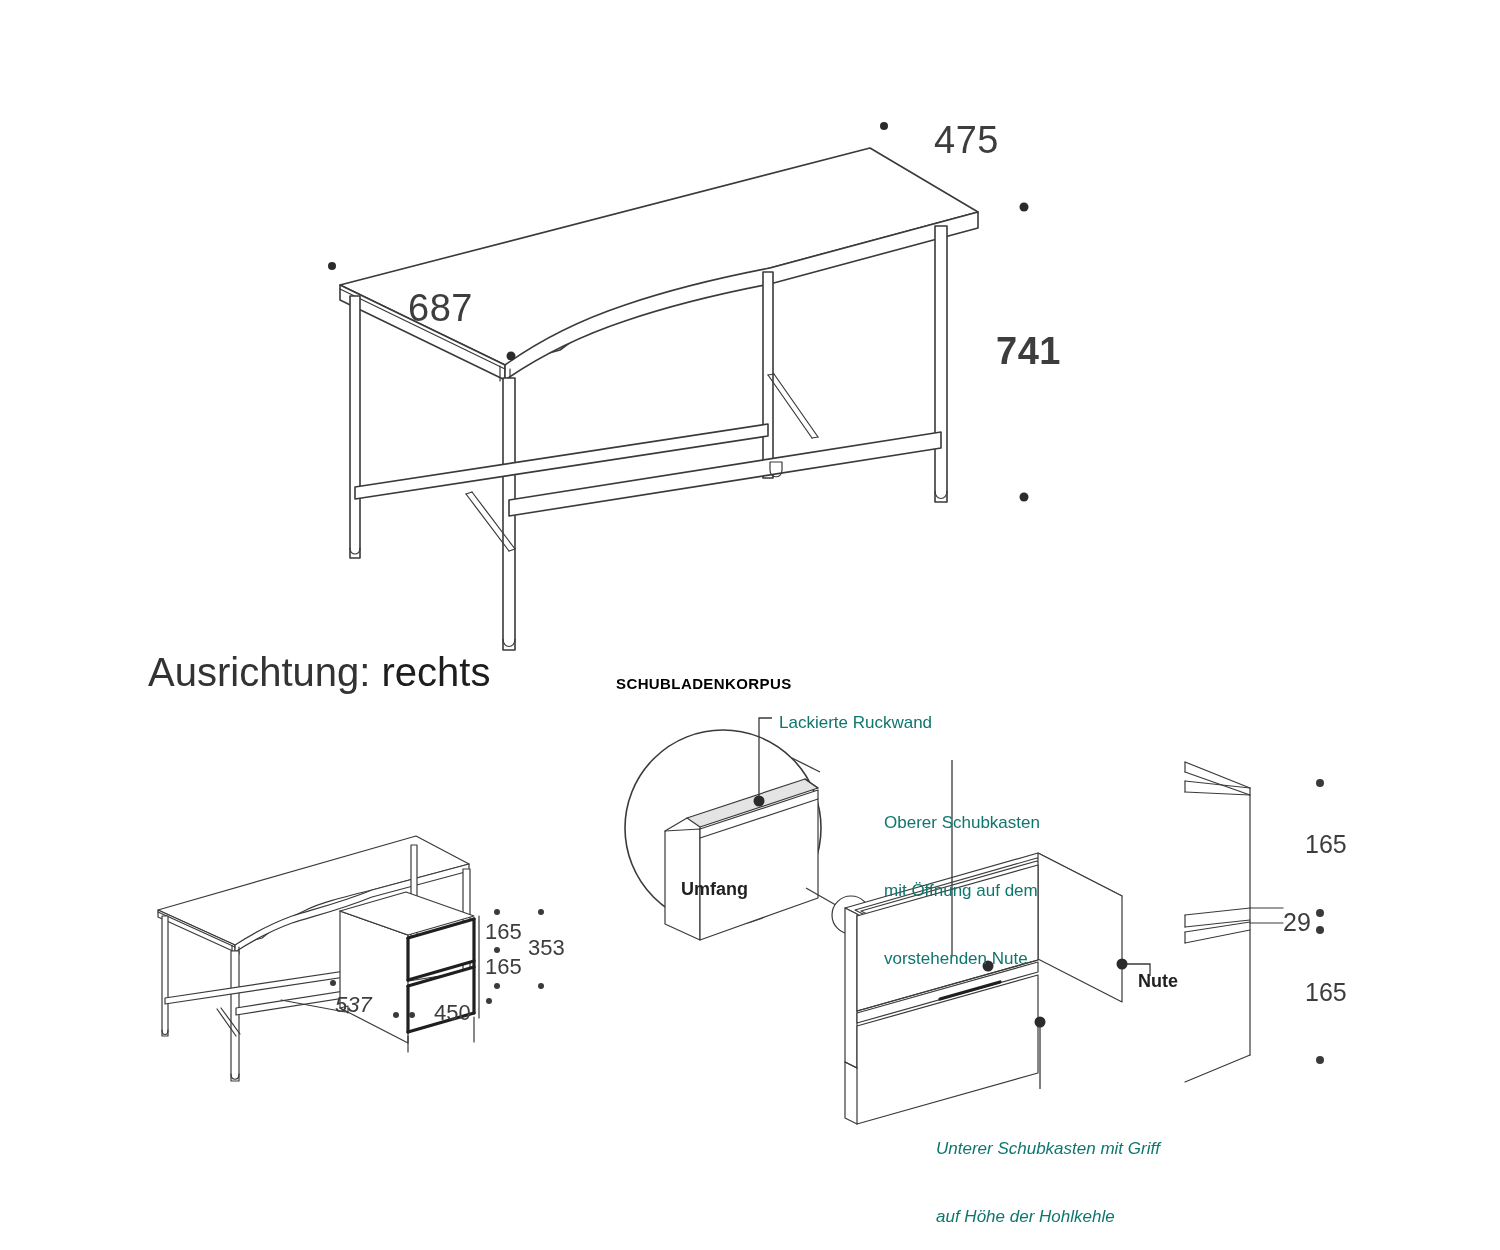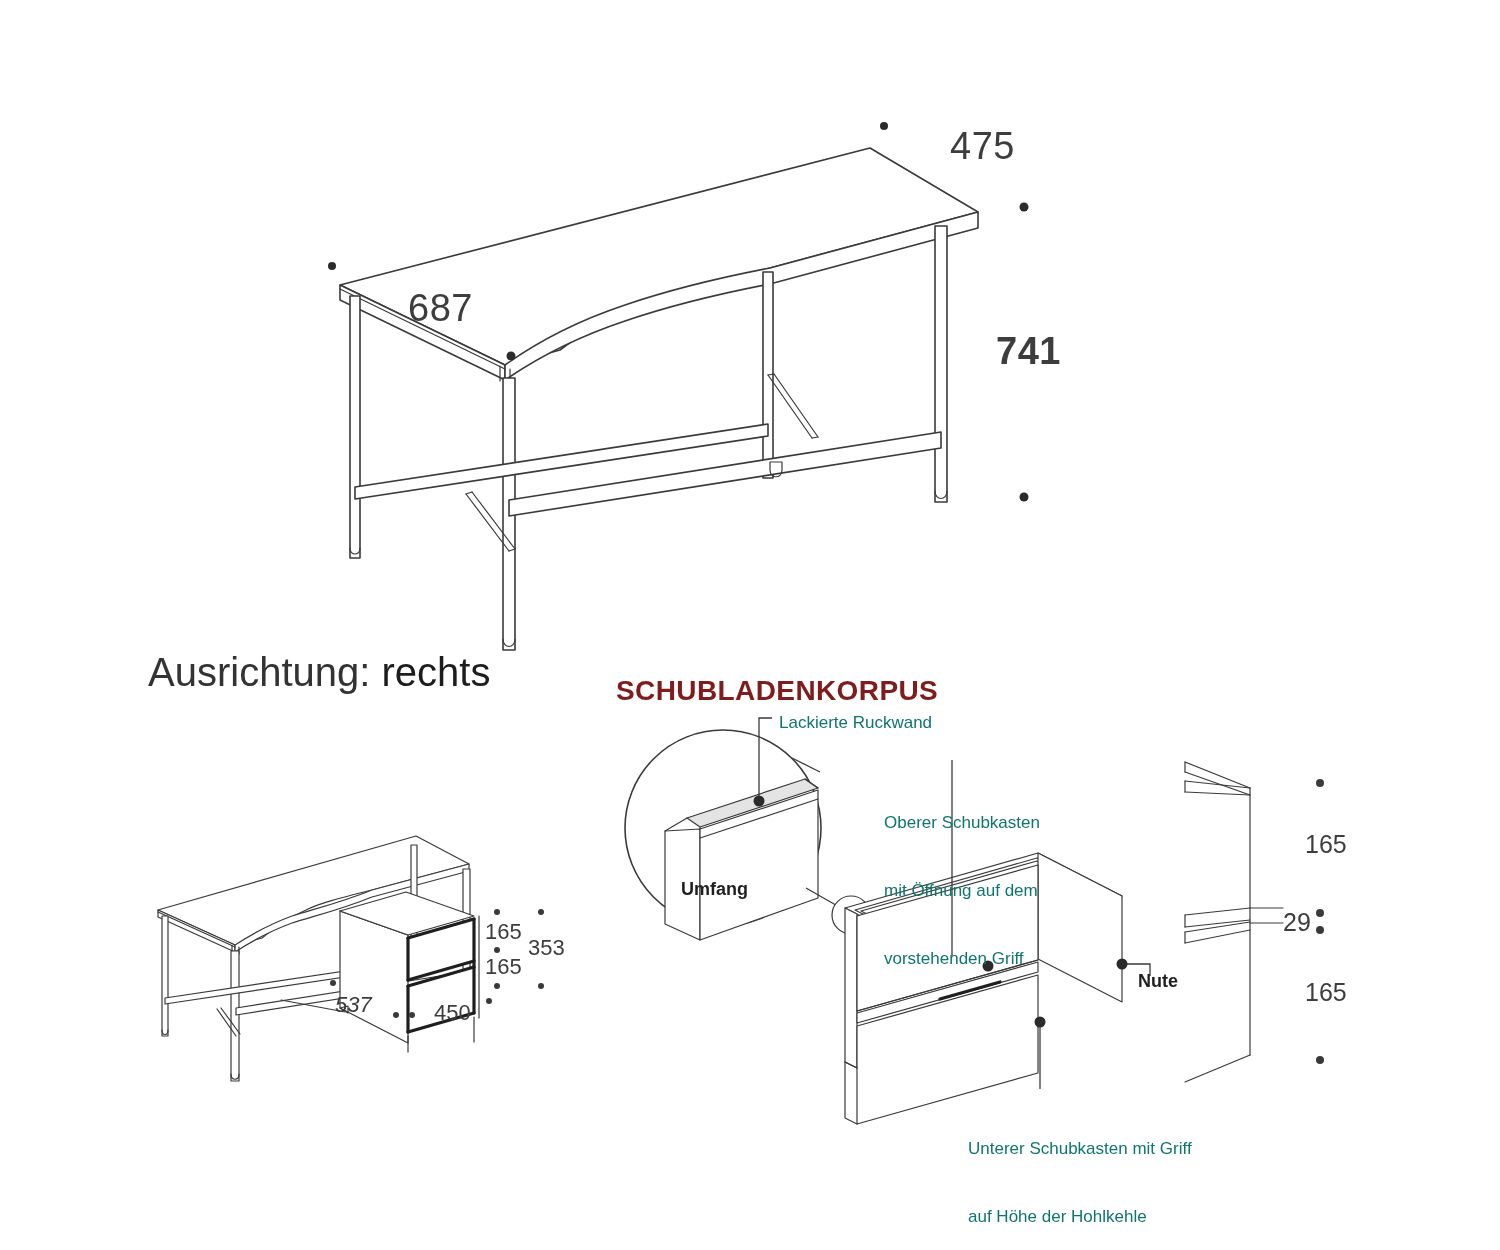--- a/index.html
+++ b/index.html
@@ -25,21 +25,21 @@
     position: absolute;
     white-space: pre;
     color: #404040;
     font-family: "Liberation Sans", sans-serif;
   }
   .dim-big   { font-size: 38px; letter-spacing: 0.5px; color: #3d3d3d; }
   .dim-mid   { font-size: 25px; color: #3d3d3d; }
   .dim-small { font-size: 22px; color: #3d3d3d; }
   .orient    { font-size: 40px; color: #333333; }
   .orient .val { color: #1d1d1d; }
-  .sec-title { font-size: 28px; font-weight: bold; color: #7f1d1d; letter-spacing: 0.4px; }
+  .sec-title { font-size: 15px; font-weight: bold; color: #000000; letter-spacing: 0.4px; }
   .note      { font-size: 17px; color: #0f766e; line-height: 1.33; }
   .note-b    { font-size: 18px; font-weight: bold; color: #1f1f1f; }
 </style>
 </head>
 <body>
 
 <svg id="sheet" viewBox="0 0 1500 1250" xmlns="http://www.w3.org/2000/svg">
 
   <defs>
     <style>
@@ -242,46 +242,46 @@
     <path class="lnT" d="M 1250 923 L 1283 923"></path>
 
     <circle class="dotS" cx="1320" cy="783" r="4"></circle>
     <circle class="dotS" cx="1320" cy="913" r="4"></circle>
     <circle class="dotS" cx="1320" cy="930" r="4"></circle>
     <circle class="dotS" cx="1320" cy="1060" r="4"></circle>
   </g>
 
 </svg>
 
-<div class="lbl dim-big" style="left:934px; top:125px;margin-left:16px;">475</div>
+<div class="lbl dim-big" style="left:934px; top:119px;">475</div>
 <div class="lbl dim-big" style="left:408px; top:287px;">687</div>
 <div class="lbl dim-big" style="left:996px; top:330px;font-weight:bold;">741</div>
 
 <div class="lbl orient" style="left:148px; top:650px;"><span>Ausrichtung:</span><span> </span><span class="val">rechts</span></div>
 
 <div class="lbl dim-small" style="left:485px; top:919px;">165</div>
 <div class="lbl dim-small" style="left:485px; top:954px;">165</div>
 <div class="lbl dim-small" style="left:528px; top:935px;">353</div>
 <div class="lbl dim-small" style="left:335px; top:992px;font-style:italic;">537</div>
 <div class="lbl dim-small" style="left:434px; top:1000px;">450</div>
 
 <div class="lbl sec-title" style="left:616px; top:675px;">SCHUBLADENKORPUS</div>
 
 <div class="lbl note" style="left:779px; top:712px;">Lackierte Ruckwand</div>
 
 <div class="lbl note-b" style="left:681px; top:879px;text-align:center;">Umfang</div>
 
 <div class="lbl note" style="left:884px; top:767px;">
   <div>Oberer Schubkasten</div>
   <div>mit Öffnung auf dem</div>
-  <div>vorstehenden Griff</div>
+  <div>vorstehenden Nute</div>
 </div>
 
 <div class="lbl note-b" style="left:1138px; top:971px;">Nute</div>
 
-<div class="lbl note" style="left:968px; top:1093px;">
+<div class="lbl note" style="left:936px; top:1093px;font-style:italic;">
   <div>Unterer Schubkasten mit Griff</div>
   <div>auf Höhe der Hohlkehle</div>
 </div>
 
 <div class="lbl dim-mid" style="left:1305px; top:830px;">165</div>
 <div class="lbl dim-mid" style="left:1283px; top:908px;">29</div>
 <div class="lbl dim-mid" style="left:1305px; top:978px;">165</div>
 
 </body></html>

